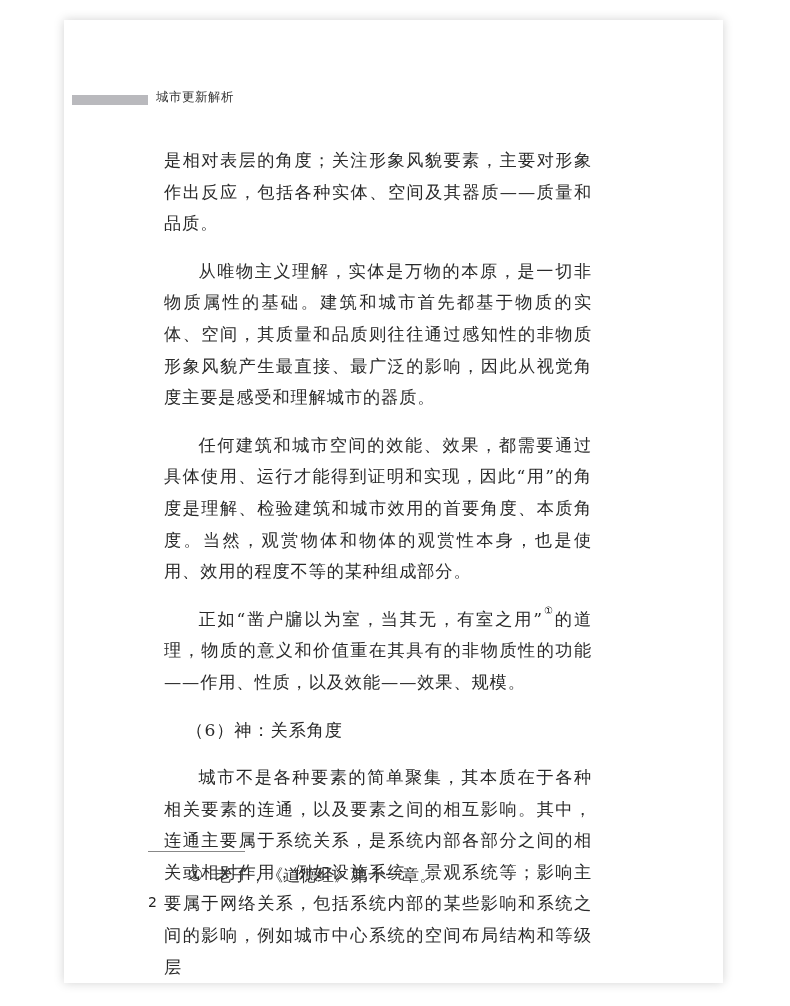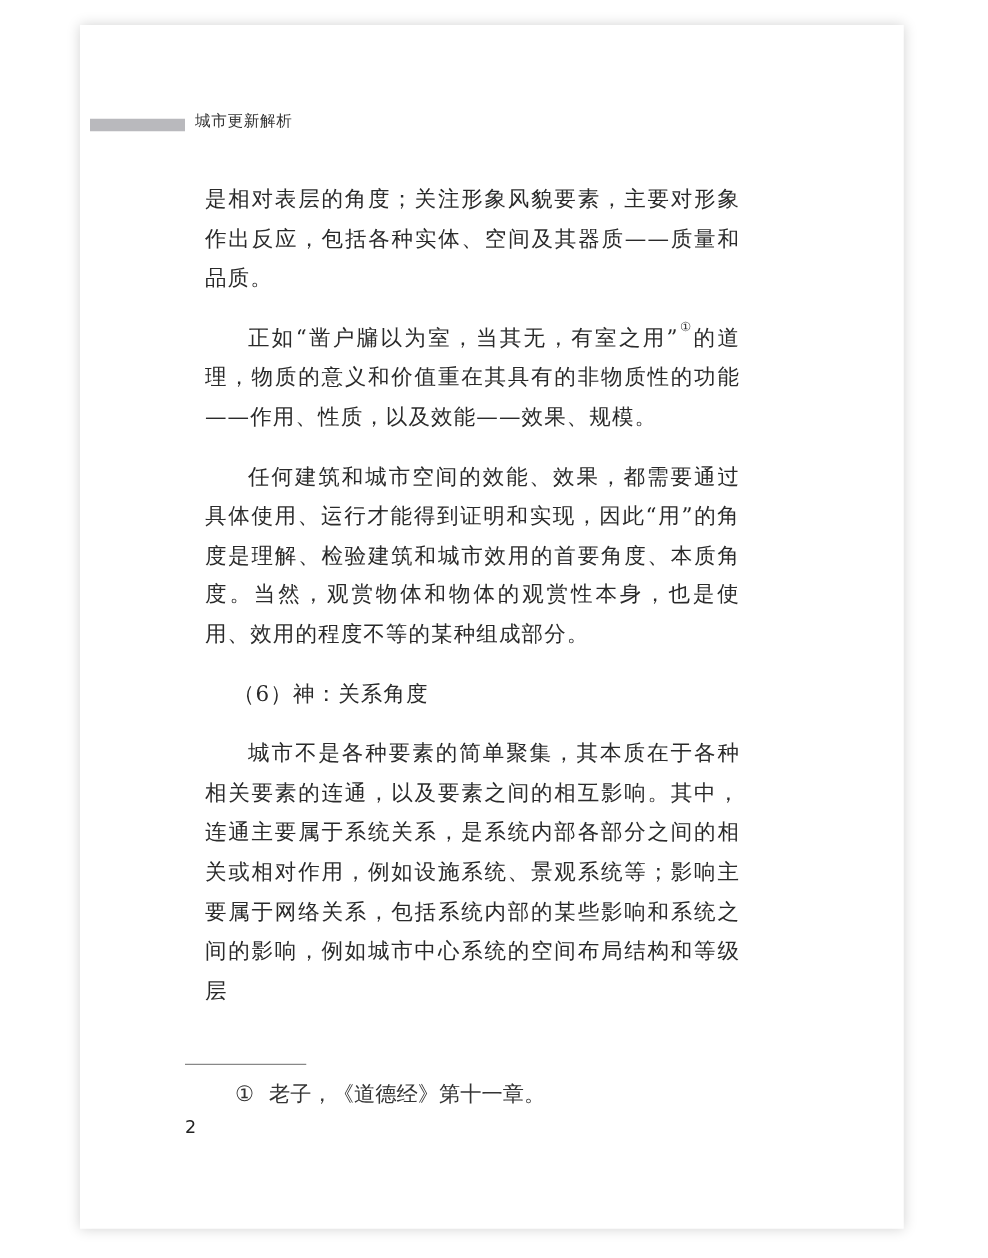--- a/index.html
+++ b/index.html
@@ -41,22 +41,23 @@
 </style>
 </head>
 <body>
 
 <div class="page">
   <div class="header-bar"></div>
   <div class="header-title">城市更新解析</div>
 
   <div class="body-text">
     <p class="noindent">是相对表层的角度；关注形象风貌要素，主要对形象作出反应，包括各种实体、空间及其器质——质量和品质。</p>
+    <p>从唯物主义理解，实体是万物的本原，是一切非物质属性的基础。建筑和城市首先都基于物质的实体、空间，其质量和品质则往往通过感知性的非物质形象风貌产生最直接、最广泛的影响，因此从视觉角度主要是感受和理解城市的器质。</p>
+    <p>任何建筑和城市空间的效能、效果，都需要通过具体使用、运行才能得到证明和实现，因此“用”的角度是理解、检验建筑和城市效用的首要角度、本质角度。当然，观赏物体和物体的观赏性本身，也是使用、效用的程度不等的某种组成部分。</p>
     <p><span>正如“凿户牖以为室，当其无，有室之用”</span><sup class="fn">①</sup><span>的道理，物质的意义和价值重在其具有的非物质性的功能——作用、性质，以及效能——效果、规模。</span></p>
-    <p>任何建筑和城市空间的效能、效果，都需要通过具体使用、运行才能得到证明和实现，因此“用”的角度是理解、检验建筑和城市效用的首要角度、本质角度。当然，观赏物体和物体的观赏性本身，也是使用、效用的程度不等的某种组成部分。</p>
     <p class="heading">（6）神：关系角度</p>
     <p>城市不是各种要素的简单聚集，其本质在于各种相关要素的连通，以及要素之间的相互影响。其中，连通主要属于系统关系，是系统内部各部分之间的相关或相对作用，例如设施系统、景观系统等；影响主要属于网络关系，包括系统内部的某些影响和系统之间的影响，例如城市中心系统的空间布局结构和等级层</p>
   </div>
 
   <div class="fn-rule"></div>
   <div class="footnote">
     <span class="mark">①</span><span>老子，《道德经》第十一章。</span>
   </div>
 
   <div class="page-number">2</div>

